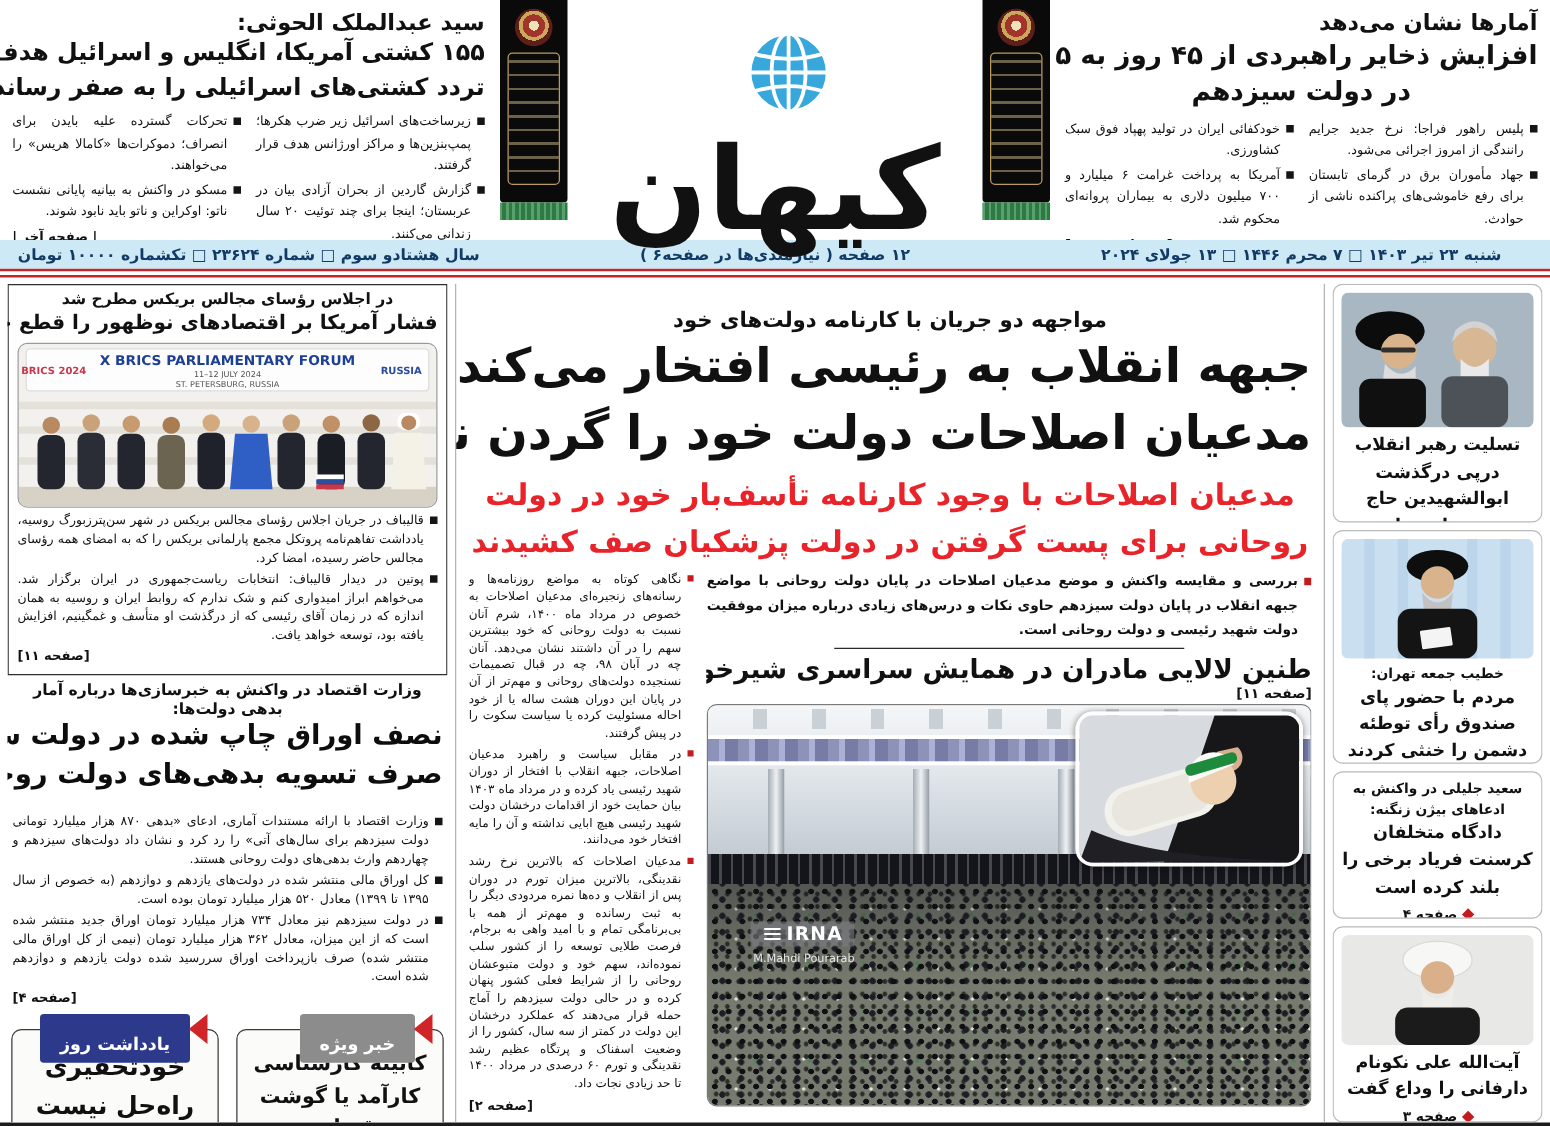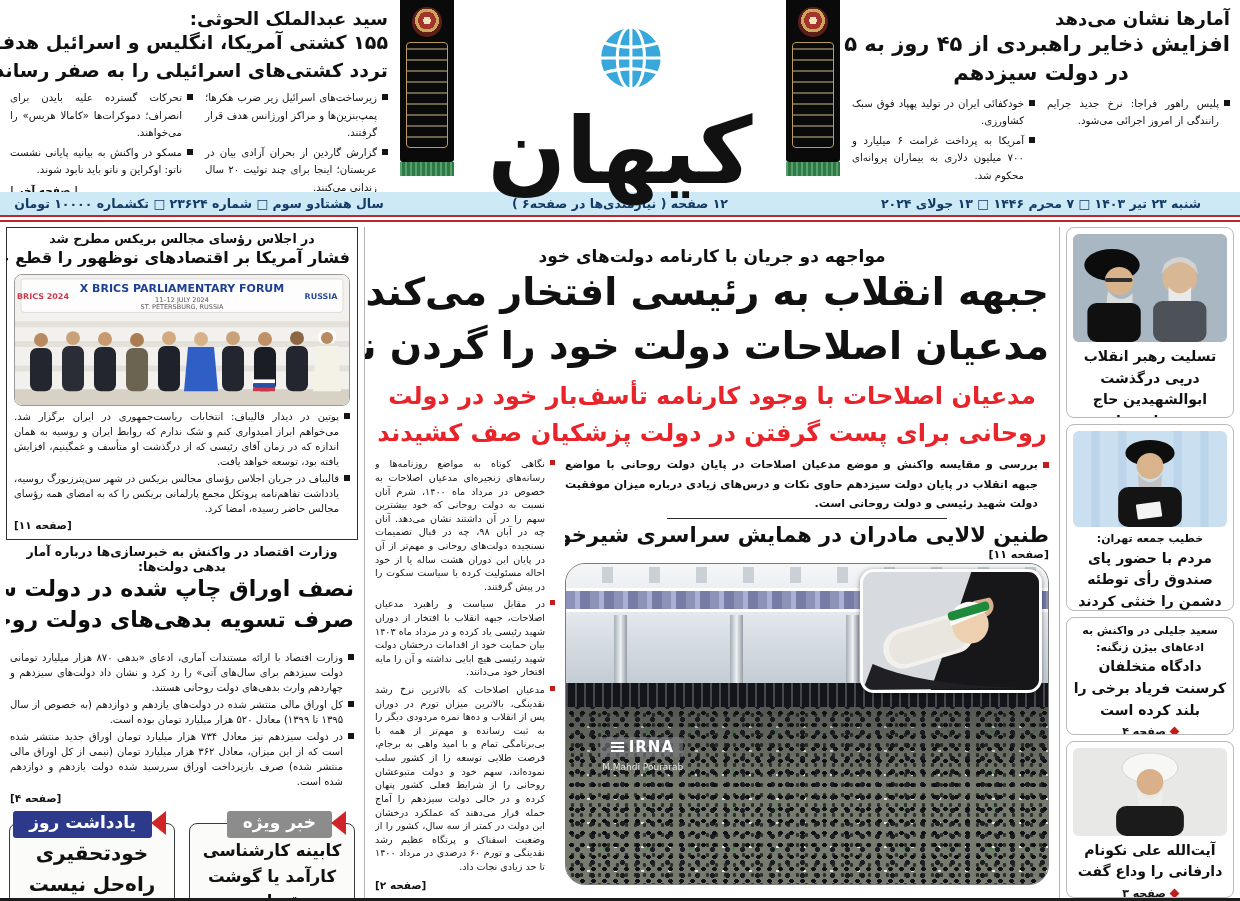--- a/index.html
+++ b/index.html
@@ -58,21 +58,21 @@
   .m-kicker { text-align:center; font-size:17px; font-weight:700; margin-top:19px; }
   .m-big { text-align:center; font-size:38px; font-weight:900; line-height:1.42; letter-spacing:-1.5px; white-space:nowrap; }
   .m-red { color:#e8242a; text-align:center; font-size:24px; font-weight:900; line-height:1.55; margin:4px 0 3px; }
   .m-lower { display:flex; gap:10px; height:462px; }
   .m-main { flex:1; position:relative; overflow:hidden; }
   .intro { font-size:11px; font-weight:700; line-height:1.75; text-align:justify; }
   .intro .bullet .sq { top:7px; }
   .intro-rule { width:58%; margin:5px auto 4px; border-top:1.5px solid #2a2a2a; }
   .ph-head { text-align:center; font-size:21px; font-weight:900; letter-spacing:-0.5px; white-space:nowrap; }
   .ph-page { font-size:11px; font-weight:700; margin:1px 0 2px; }
-  .bigphoto { position:relative; height:322px; border:1px solid #7a7a7a; border-radius:20px; overflow:hidden; background:#dfe4e8; }
+  .bigphoto { position:relative; height:322px; border:1px solid #7a7a7a; border-radius:8px; overflow:hidden; background:#dfe4e8; }
   .ph-ceiling { position:absolute; top:0; left:0; right:0; height:58px; background:linear-gradient(#f4f6f8,#e1e6ea); }
   .ph-lamps { position:absolute; top:3px; left:0; right:0; height:16px;
               background:repeating-linear-gradient(90deg, transparent 0 36px, #c9d1d7 36px 47px); }
   .ph-frieze { position:absolute; top:24px; left:0; right:0; height:24px; border-top:3px solid #fff; border-bottom:3px solid #fff;
                background:repeating-linear-gradient(90deg,#8d93b8 0 9px,#aab0d6 9px 14px,#767ca6 14px 24px); }
   .ph-hall { position:absolute; top:51px; left:0; right:0; height:70px; background:linear-gradient(#e2e7ec,#c3cbd2); }
   .ph-col { position:absolute; top:51px; height:70px; width:13px; background:linear-gradient(90deg,#a4adb5,#eef1f4 50%,#939ca4); }
   .ph-band { position:absolute; top:119px; left:0; right:0; height:26px; background:#14141b;
              background-image:repeating-linear-gradient(90deg, rgba(255,255,255,.22) 0 2px, transparent 2px 9px); }
   .ph-crowd { position:absolute; top:143px; left:0; right:0; bottom:0; background-color:#767b6f;
@@ -105,41 +105,42 @@
   .smallbul { font-size:10px; line-height:1.5; text-align:justify; }
   .smallbul .bullet { margin-bottom:2px; }
   .smallbul .sq { top:4px; }
   .bonds { padding:4px 4px 0; }
   .bonds-h { font-size:22px; font-weight:900; text-align:center; line-height:1.4; letter-spacing:-0.8px; color:#0d0d0d; white-space:nowrap; }
   .bottom-boxes { display:flex; gap:14px; margin-top:16px; padding:0 3px; }
   .bbox { flex:1; position:relative; border:1.5px solid #3a3a3a; border-radius:8px; min-height:96px; padding:14px 6px 16px;
           text-align:center; background:#fbfbf9; }
   .bbox-text { font-size:16.5px; font-weight:900; line-height:1.55; letter-spacing:-0.3px; }
   .bbox-text.big { font-size:20px; }
-  .badge { position:absolute; top:-13px; right:22px; background:#8c8c8c; color:#fff; font-size:17px; font-weight:700;
-           padding:0 16px 3px; border-radius:3px; line-height:1.4; }
+  .badge { position:absolute; top:-13px; right:22px; background:#8c8c8c; color:#fff; font-size:14px; font-weight:700;
+           padding:16px 16px 3px; border-radius:3px; line-height:1.4; }
   .badge.blue { background:#2d3a8c; }
   .badge-arrow { position:absolute; top:-13px; right:8px; width:0; height:0; border-top:12px solid transparent;
                  border-bottom:12px solid transparent; border-right:15px solid #cf2428; }
   .ltr { direction:ltr; unicode-bidi:embed; }
 </style>
 </head>
 <body>
 
 <div class="page">
 
   <div class="header">
 
     <div class="head-right">
       <div class="hkicker">آمارها نشان می‌دهد</div>
       <div class="hline1">افزایش ذخایر راهبردی از ۴۵ روز به ۵ ماه</div>
       <div class="hline2">در دولت سیزدهم</div>
       <div class="hcols">
         <div class="hcol">
           <div class="bullet"><span class="sq"></span><span>پلیس راهور فراجا: نرخ جدید جرایم رانندگی از امروز اجرائی می‌شود.</span></div>
+          <div class="bullet"><span class="sq"></span><span>جهاد مأموران برق در گرمای تابستان برای رفع خاموشی‌های پراکنده ناشی از حوادث.</span></div>
         </div>
         <div class="hcol">
           <div class="bullet"><span class="sq"></span><span>خودکفائی ایران در تولید پهپاد فوق سبک کشاورزی.</span></div>
           <div class="bullet"><span class="sq"></span><span>آمریکا به پرداخت غرامت ۶ میلیارد و ۷۰۰ میلیون دلاری به بیماران پروانه‌ای محکوم شد.</span></div>
           <div class="pgline">[صفحات ۴ و ۱۰]</div>
         </div>
       </div>
     </div>
 
     <div class="head-center">
@@ -379,22 +380,22 @@
                 </g>
             </g>
             <g>
                 <rect x="238" y="106" width="22" height="4" fill="#fff"></rect>
                 <rect x="238" y="110" width="22" height="4" fill="#2a4fa0"></rect>
                 <rect x="238" y="114" width="22" height="4" fill="#c9384a"></rect>
               </g>
           </svg>
         </div>
         <div class="smallbul">
+          <div class="bullet"><span class="sq"></span><span>قالیباف در جریان اجلاس رؤسای مجالس بریکس در شهر سن‌پترزبورگ روسیه، یادداشت تفاهم‌نامه پروتکل مجمع پارلمانی بریکس را که به امضای همه رؤسای مجالس حاضر رسیده، امضا کرد.</span></div>
           <div class="bullet"><span class="sq"></span><span>پوتین در دیدار قالیباف: انتخابات ریاست‌جمهوری در ایران برگزار شد. می‌خواهم ابراز امیدواری کنم و شک ندارم که روابط ایران و روسیه به همان اندازه که در زمان آقای رئیسی که از درگذشت او متأسف و غمگینیم، افزایش یافته بود، توسعه خواهد یافت.</span></div>
-          <div class="bullet"><span class="sq"></span><span>قالیباف در جریان اجلاس رؤسای مجالس بریکس در شهر سن‌پترزبورگ روسیه، یادداشت تفاهم‌نامه پروتکل مجمع پارلمانی بریکس را که به امضای همه رؤسای مجالس حاضر رسیده، امضا کرد.</span></div>
           <div class="pgline">[صفحه ۱۱]</div>
         </div>
       </div>
 
       <div class="bonds">
         <div class="l-kick">وزارت اقتصاد در واکنش به خبرسازی‌ها درباره آمار بدهی دولت‌ها:</div>
         <div class="bonds-h">نصف اوراق چاپ شده در دولت سیزدهم</div>
         <div class="bonds-h">صرف تسویه بدهی‌های دولت روحانی شد</div>
         <div class="smallbul" style="margin-top:15px;">
           <div class="bullet"><span class="sq"></span><span>وزارت اقتصاد با ارائه مستندات آماری، ادعای «بدهی ۸۷۰ هزار میلیارد تومانی دولت سیزدهم برای سال‌های آتی» را رد کرد و نشان داد دولت‌های سیزدهم و چهاردهم وارث بدهی‌های دولت روحانی هستند.</span></div>

